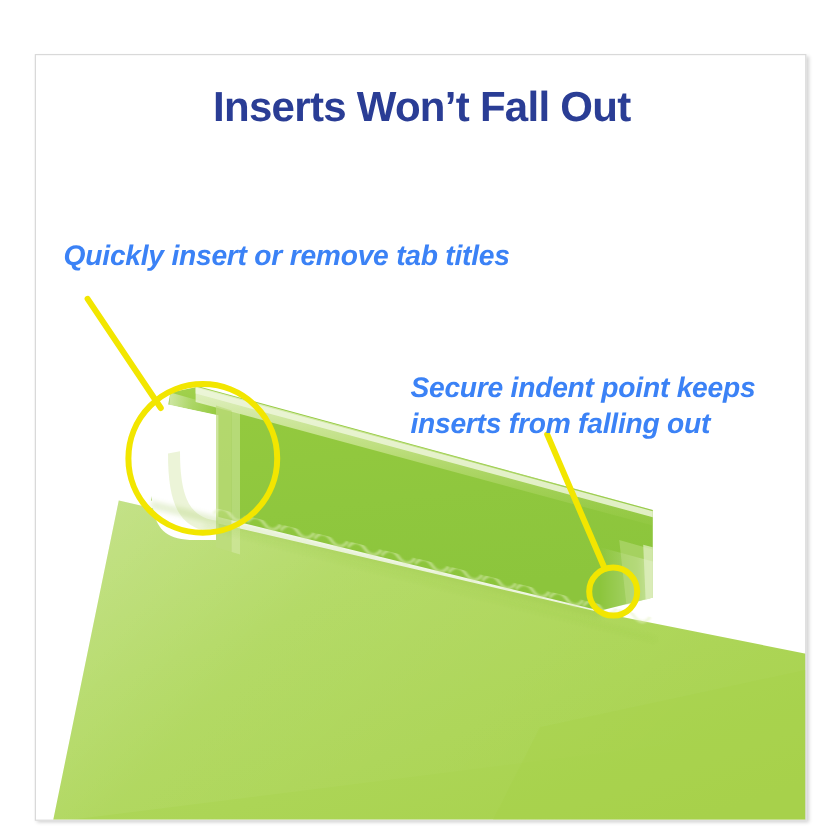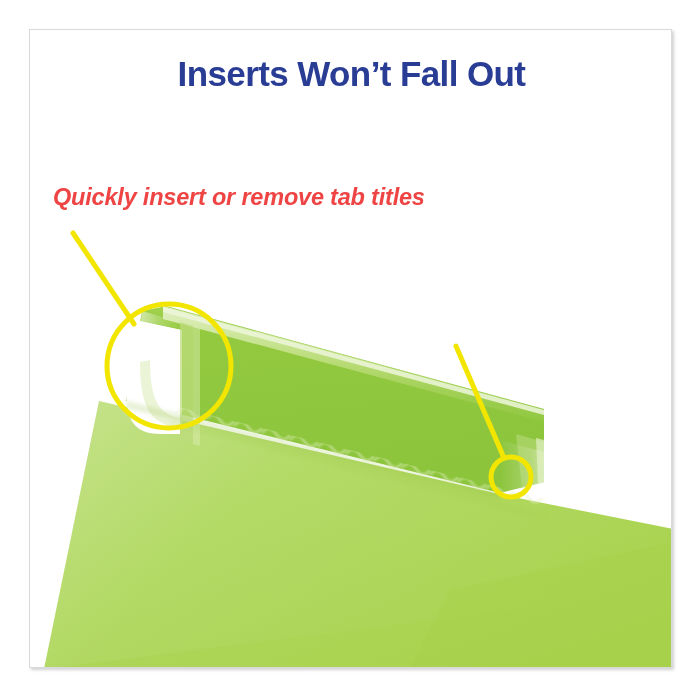--- a/index.html
+++ b/index.html
@@ -18,21 +18,21 @@
     position: relative;
     width: 700px;
     height: 700px;
     background: #ffffff;
   }
 
   
   .photo-card {
     position: absolute;
     left: 29px;
-    top: 29px;
+    top: 45px;
     width: 643px;
     height: 639px;
     background: #ffffff;
     border: 1px solid #d9d9d9;
     box-sizing: border-box;
     overflow: hidden;
     box-shadow: 2px 2px 3px rgba(0,0,0,0.18);
   }
 
   
@@ -47,21 +47,21 @@
     letter-spacing: -0.6px;
     color: #2A3D95;
     white-space: nowrap;
   }
 
   
   .callout {
     position: absolute;
     font-style: italic;
     font-weight: bold;
-    color: #ef4444;
+    color: #3b82f6;
     font-size: 23.5px;
     line-height: 30px;
     letter-spacing: -0.2px;
     white-space: nowrap;
   }
   .callout-left  { left: 23px;  top: 152px; }
   .callout-right { left: 312px; top: 262px; }
 
   
   .photo {
@@ -208,16 +208,18 @@
       </svg>
     </div>
 
     <div class="headline">Inserts Won’t Fall Out</div>
 
     <div class="callout callout-left">
       <div>Quickly insert or remove tab titles</div>
     </div>
 
     <div class="callout callout-right">
+      <div>Secure indent point keeps</div>
+      <div>inserts from falling out</div>
     </div>
 
   </div>
 </div>
 
 </body></html>

